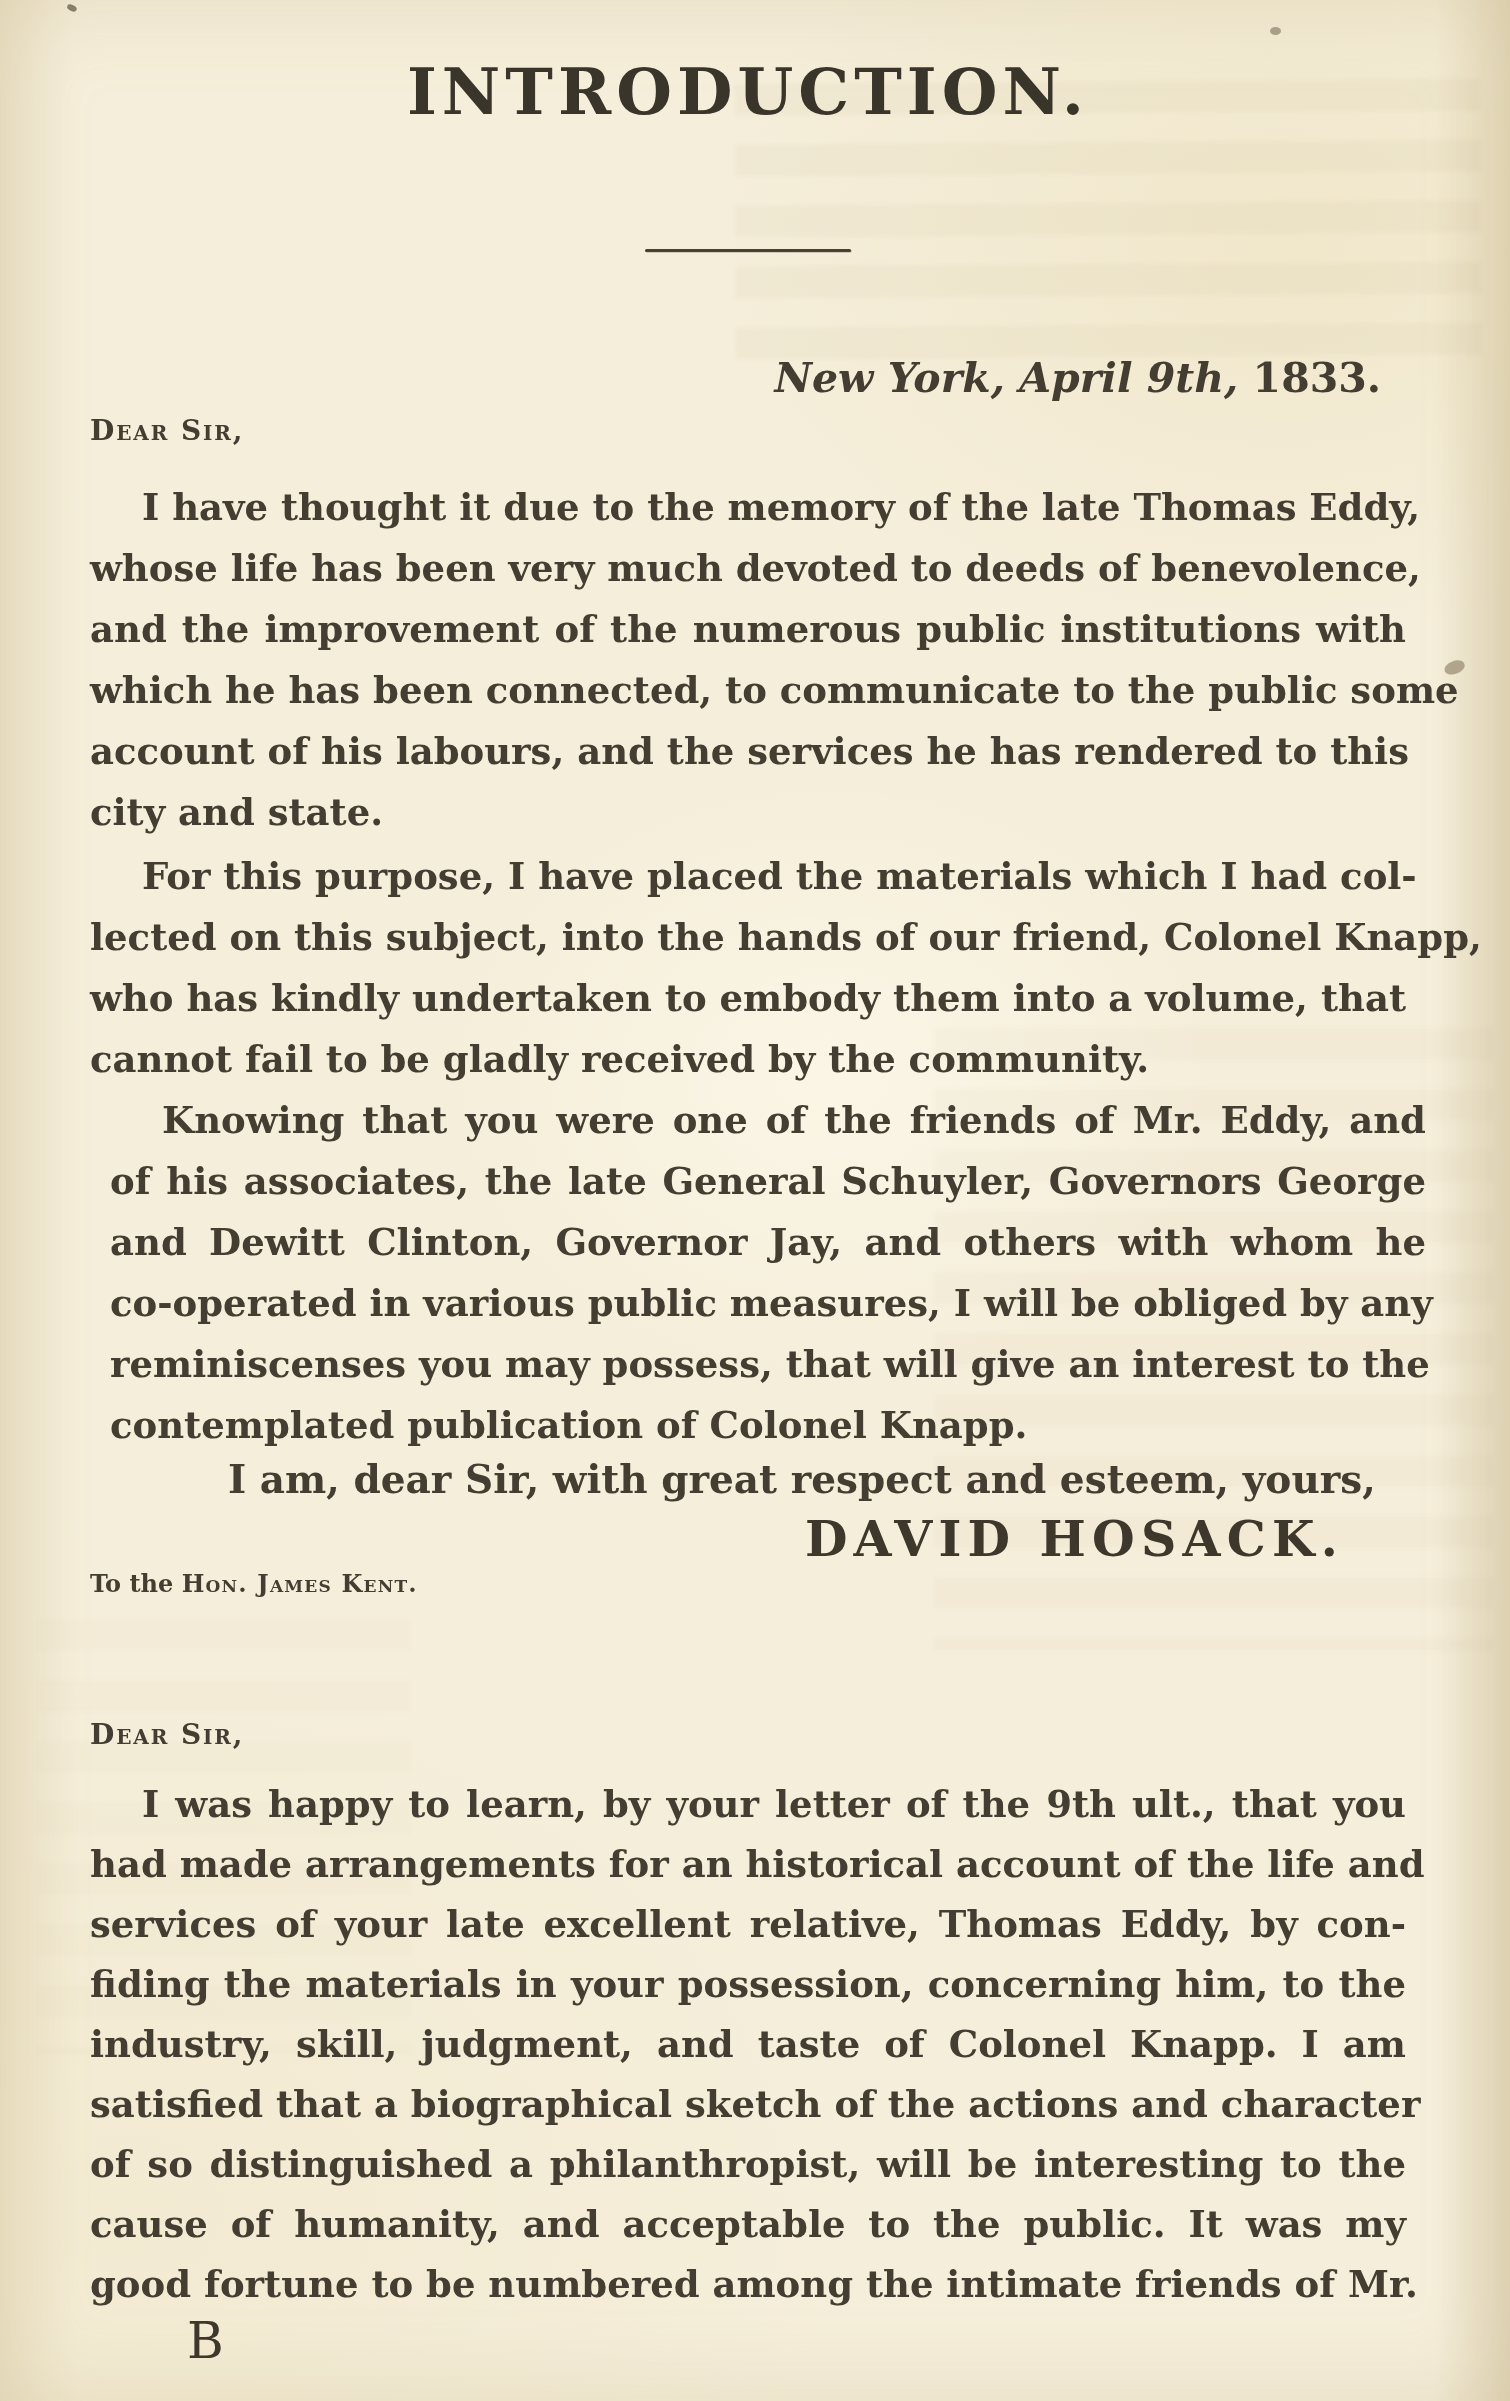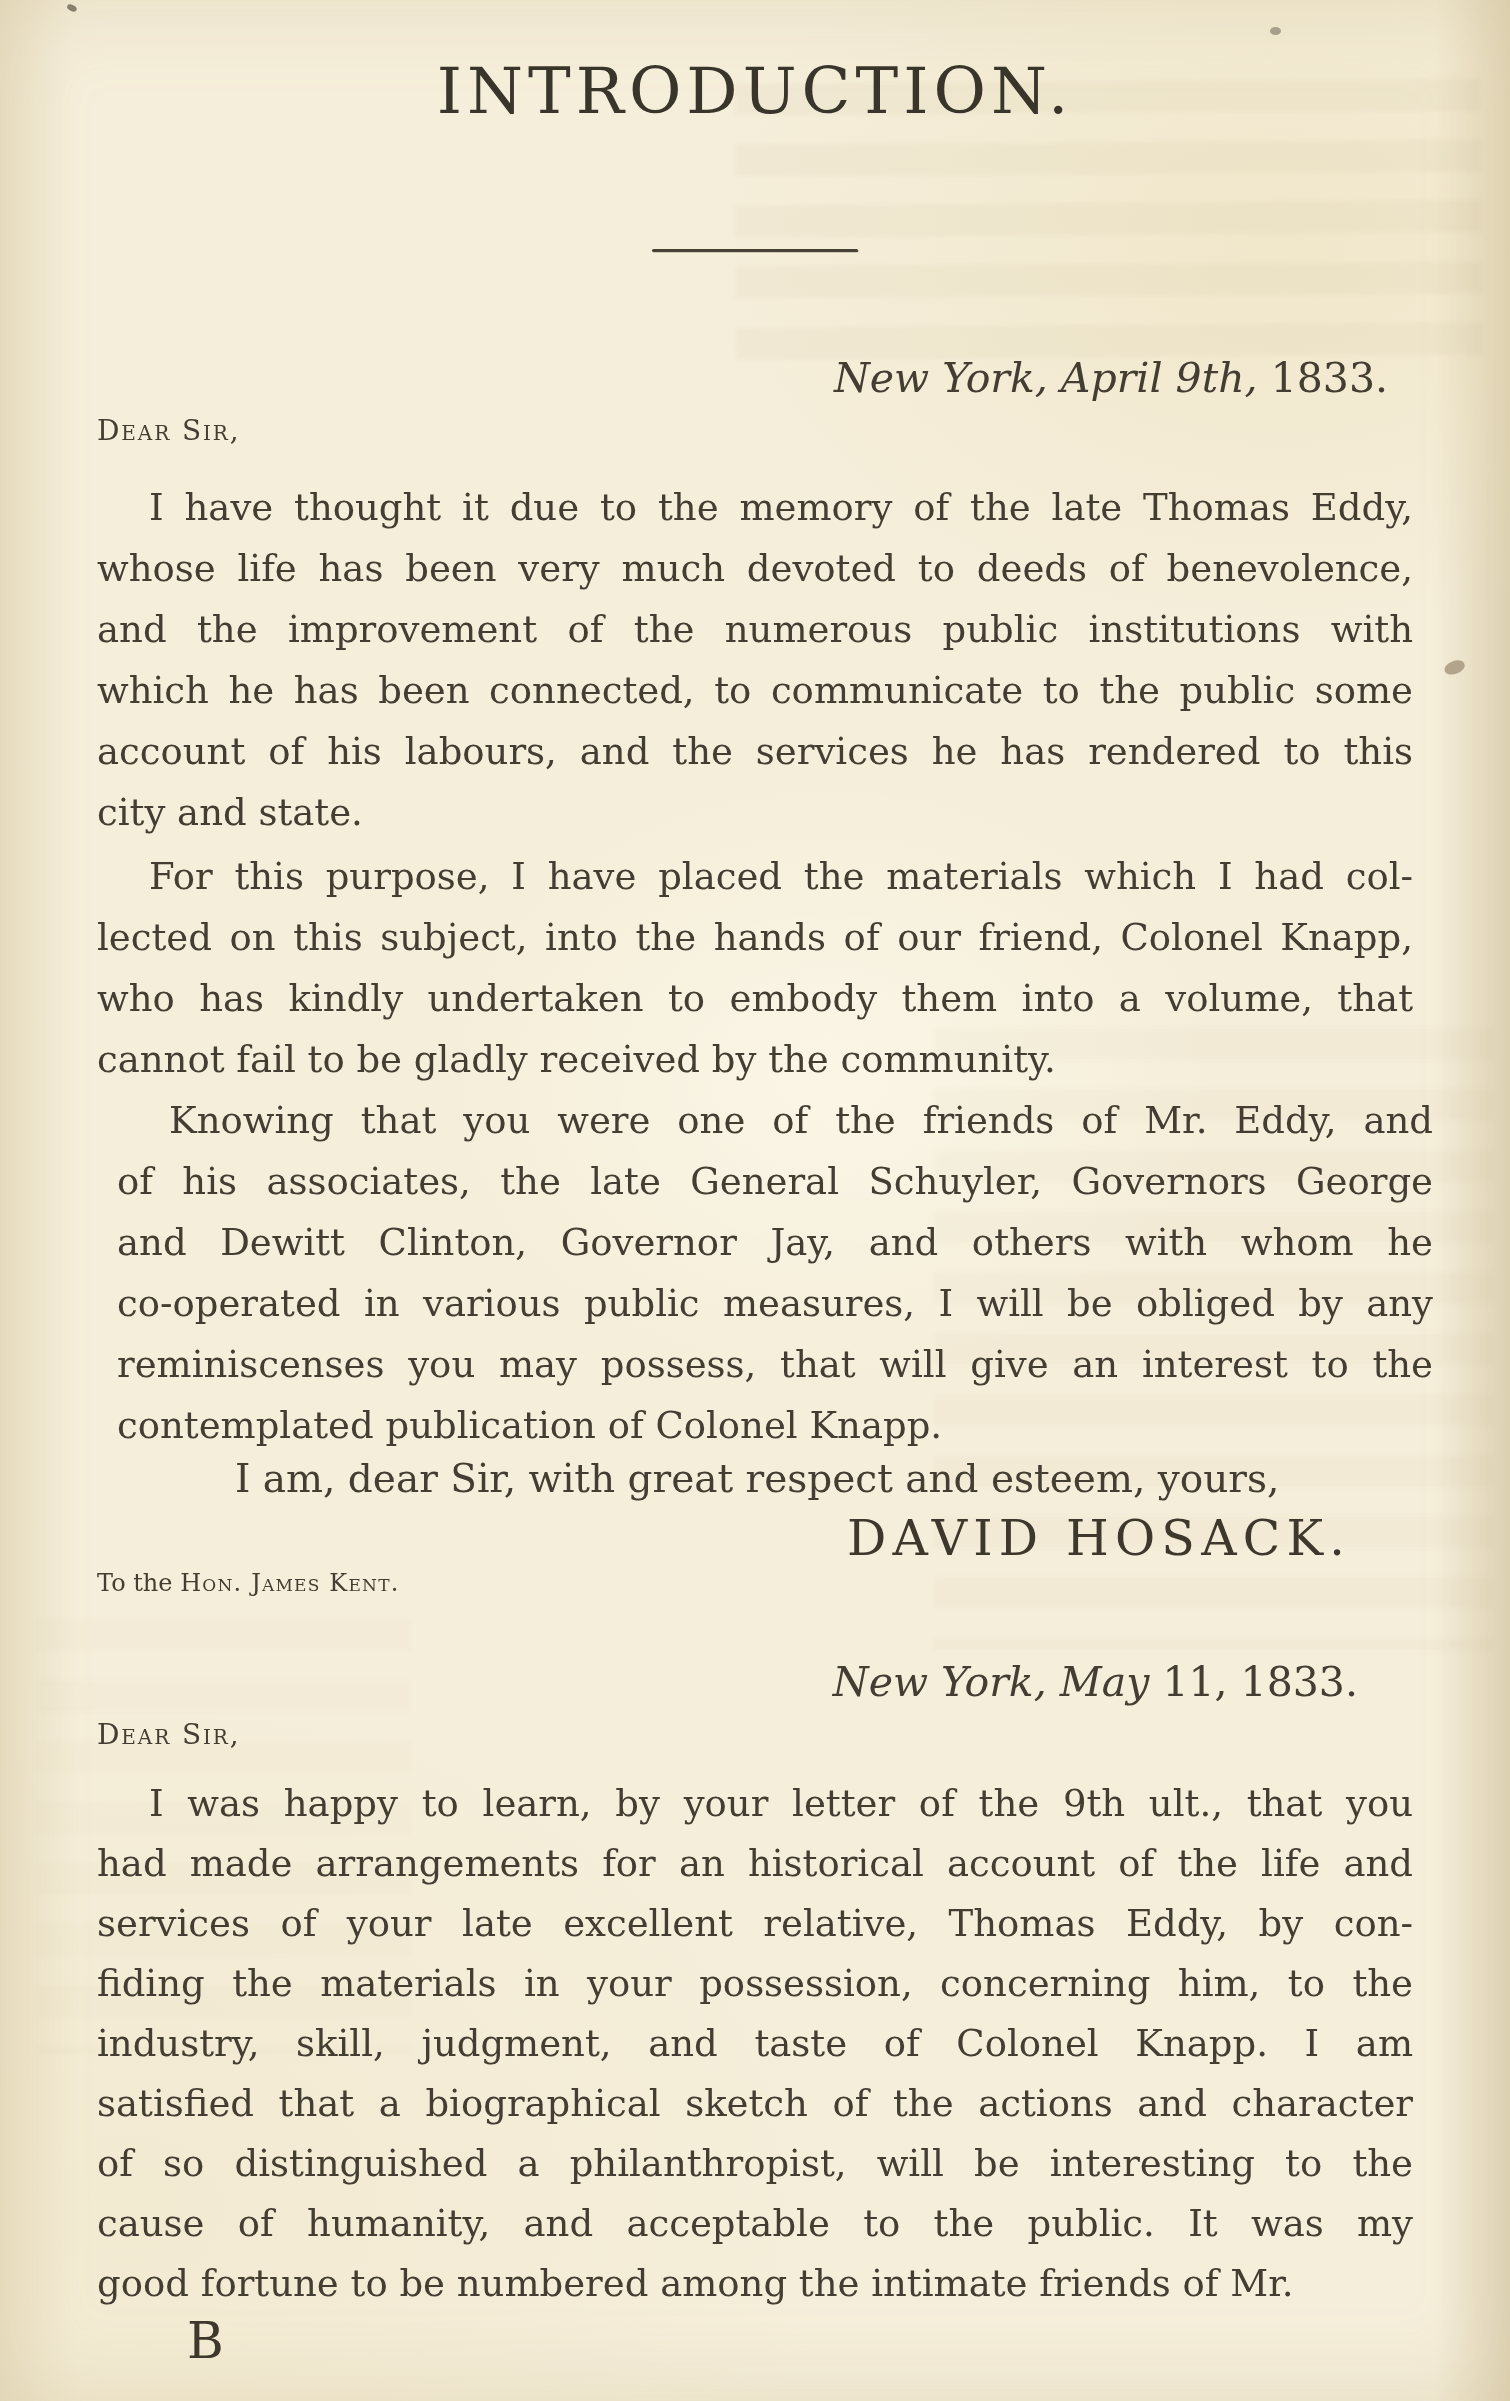--- a/index.html
+++ b/index.html
@@ -13,24 +13,25 @@
       radial-gradient(810px 560px at 85% 10%, rgba(233,219,178,0.38), transparent 70%),
       radial-gradient(996px 747px at 8% 92%, rgba(238,228,196,0.40), transparent 72%),
       radial-gradient(560px 436px at 55% 45%, rgba(255,252,240,0.55), transparent 70%),
       linear-gradient(90deg, rgba(212,195,156,0.28) 0%, rgba(0,0,0,0) 5%, rgba(0,0,0,0) 95%, rgba(203,186,148,0.45) 100%);
     box-shadow: inset 0 0 87px rgba(188,168,120,0.28);
     font-family: "DejaVu Serif", "Liberation Serif", serif;
     color: #433d32;
   }
   .content {
     position: absolute;
-    left: 97px;
+    left: 90px;
     top: 0;
     width: 1316px;
     height: 100%;
+    font-weight: bold;
   }
   .abs { position: absolute; width: 100%; }
 
   .title {
     top: 54px;
     text-align: center;
     font-size: 64px;
     letter-spacing: 5px;
     color: #3a352b;
     white-space: nowrap;
@@ -169,24 +170,20 @@
       <div class="ln">reminiscenses you may possess, that will give an interest to the</div>
       <div class="ln last">contemplated publication of Colonel Knapp.</div>
     </div>
 
     <div class="abs valediction">I am, dear Sir, with great respect and esteem, yours,</div>
     <div class="abs signature">DAVID HOSACK.</div>
     <div class="abs addressee">
       <span>To the </span><span class="sc">Hon. James Kent.</span>
     </div>
 
-    <div class="abs dateline d2">
-      <span class="place">New York, May</span>
-      <span class="year">11, 1833.</span>
-    </div>
 
     <div class="abs salutation s2">Dear Sir,</div>
 
     <div class="abs para p4">
       <div class="ln first">I was happy to learn, by your letter of the 9th ult., that you</div>
       <div class="ln">had made arrangements for an historical account of the life and</div>
       <div class="ln">services of your late excellent relative, Thomas Eddy, by con-</div>
       <div class="ln">fiding the materials in your possession, concerning him, to the</div>
       <div class="ln">industry, skill, judgment, and taste of Colonel Knapp.  I am</div>
       <div class="ln">satisfied that a biographical sketch of the actions and character</div>

